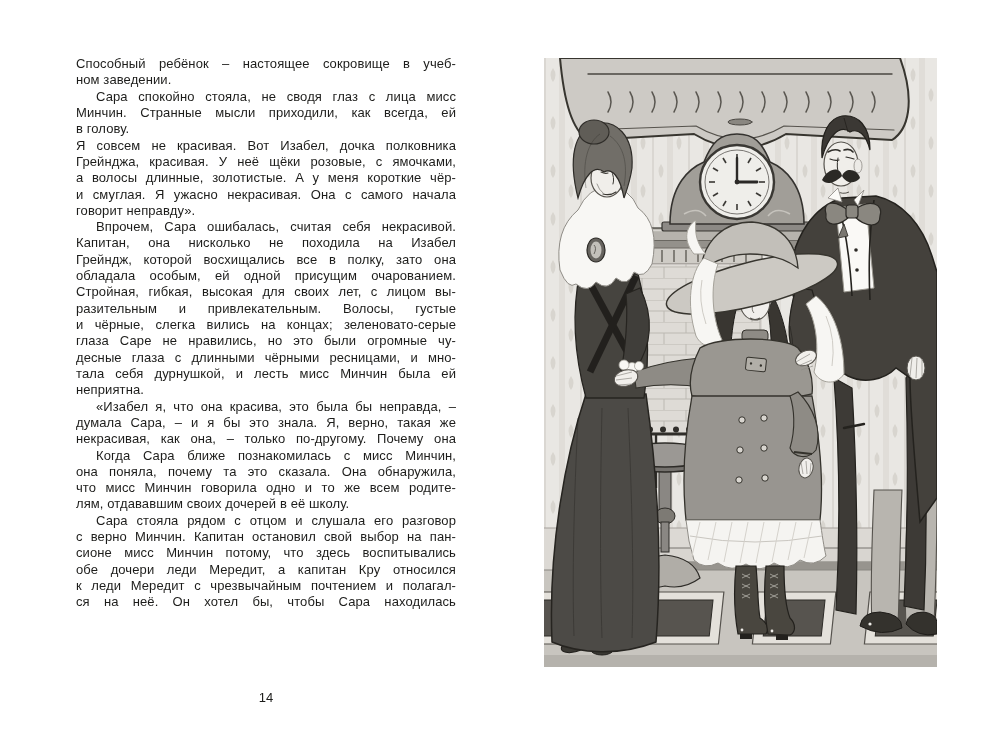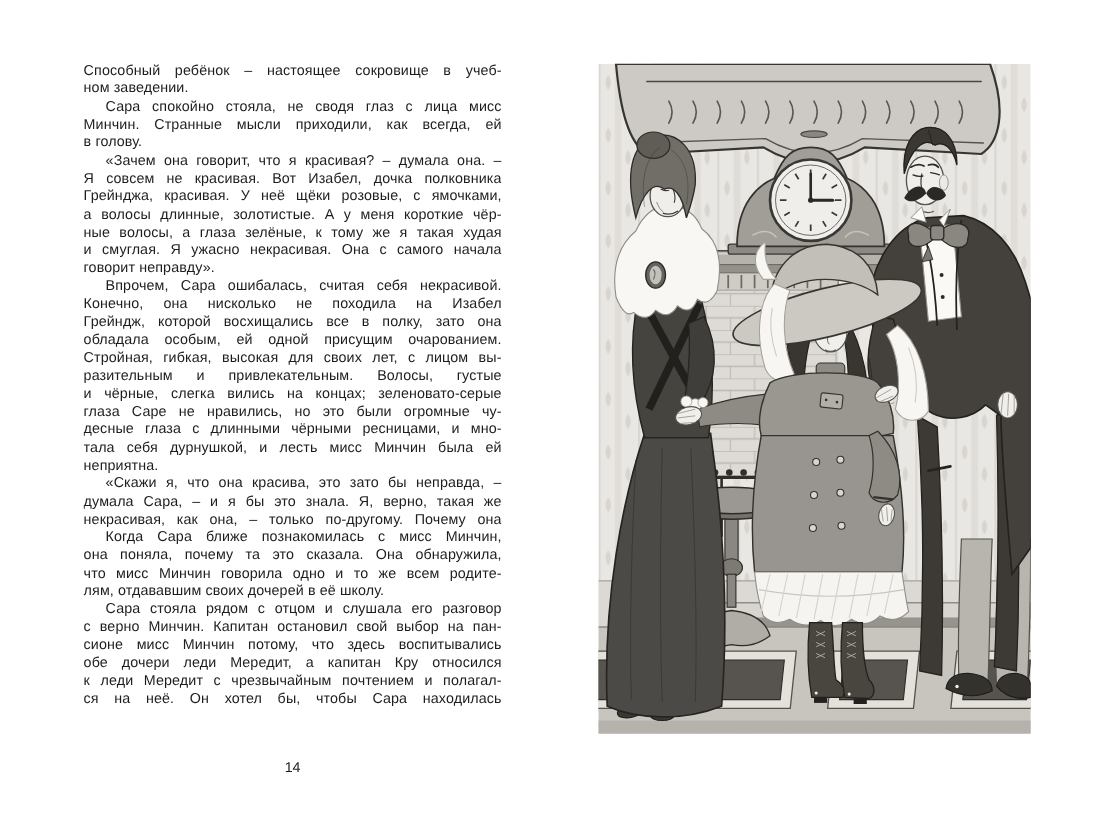--- a/index.html
+++ b/index.html
@@ -21,39 +21,37 @@
 <body>
 
 <div class="page">
 
   <div class="text-col">
       <div class="line">Способный ребёнок – настоящее сокровище в учеб-</div>
       <div class="line no-stretch">ном заведении.</div>
       <div class="line indent">Сара спокойно стояла, не сводя глаз с лица мисс</div>
       <div class="line">Минчин. Странные мысли приходили, как всегда, ей</div>
       <div class="line no-stretch">в голову.</div>
-      <div class="line indent">«Зачем она говорит, что я красивая? – думала она. –</div>
       <div class="line">Я совсем не красивая. Вот Изабел, дочка полковника</div>
       <div class="line">Грейнджа, красивая. У неё щёки розовые, с ямочками,</div>
       <div class="line">а волосы длинные, золотистые. А у меня короткие чёр-</div>
-      <div class="line">ные волосы, а глаза зелёные, к тому же я такая худая</div>
       <div class="line">и смуглая. Я ужасно некрасивая. Она с самого начала</div>
       <div class="line no-stretch">говорит неправду».</div>
       <div class="line indent">Впрочем, Сара ошибалась, считая себя некрасивой.</div>
-      <div class="line">Конечно, она нисколько не походила на Изабел</div>
+      <div class="line">Капитан, она нисколько не походила на Изабел</div>
       <div class="line">Грейндж, которой восхищались все в полку, зато она</div>
       <div class="line">обладала особым, ей одной присущим очарованием.</div>
       <div class="line">Стройная, гибкая, высокая для своих лет, с лицом вы-</div>
       <div class="line">разительным и привлекательным. Волосы, густые</div>
       <div class="line">и чёрные, слегка вились на концах; зеленовато-серые</div>
       <div class="line">глаза Саре не нравились, но это были огромные чу-</div>
       <div class="line">десные глаза с длинными чёрными ресницами, и мно-</div>
       <div class="line">тала себя дурнушкой, и лесть мисс Минчин была ей</div>
       <div class="line no-stretch">неприятна.</div>
-      <div class="line indent">«Скажи я, что она красива, это зато бы неправда, –</div>
+      <div class="line indent">«Изабел я, что она красива, это была бы неправда, –</div>
       <div class="line">думала Сара, – и я бы это знала. Я, верно, такая же</div>
       <div class="line">некрасивая, как она, – только по-другому. Почему она</div>
       <div class="line indent">Когда Сара ближе познакомилась с мисс Минчин,</div>
       <div class="line">она поняла, почему та это сказала. Она обнаружила,</div>
       <div class="line">что мисс Минчин говорила одно и то же всем родите-</div>
       <div class="line no-stretch">лям, отдававшим своих дочерей в её школу.</div>
       <div class="line indent">Сара стояла рядом с отцом и слушала его разговор</div>
       <div class="line">с верно Минчин. Капитан остановил свой выбор на пан-</div>
       <div class="line">сионе мисс Минчин потому, что здесь воспитывались</div>
       <div class="line">обе дочери леди Мередит, а капитан Кру относился</div>

